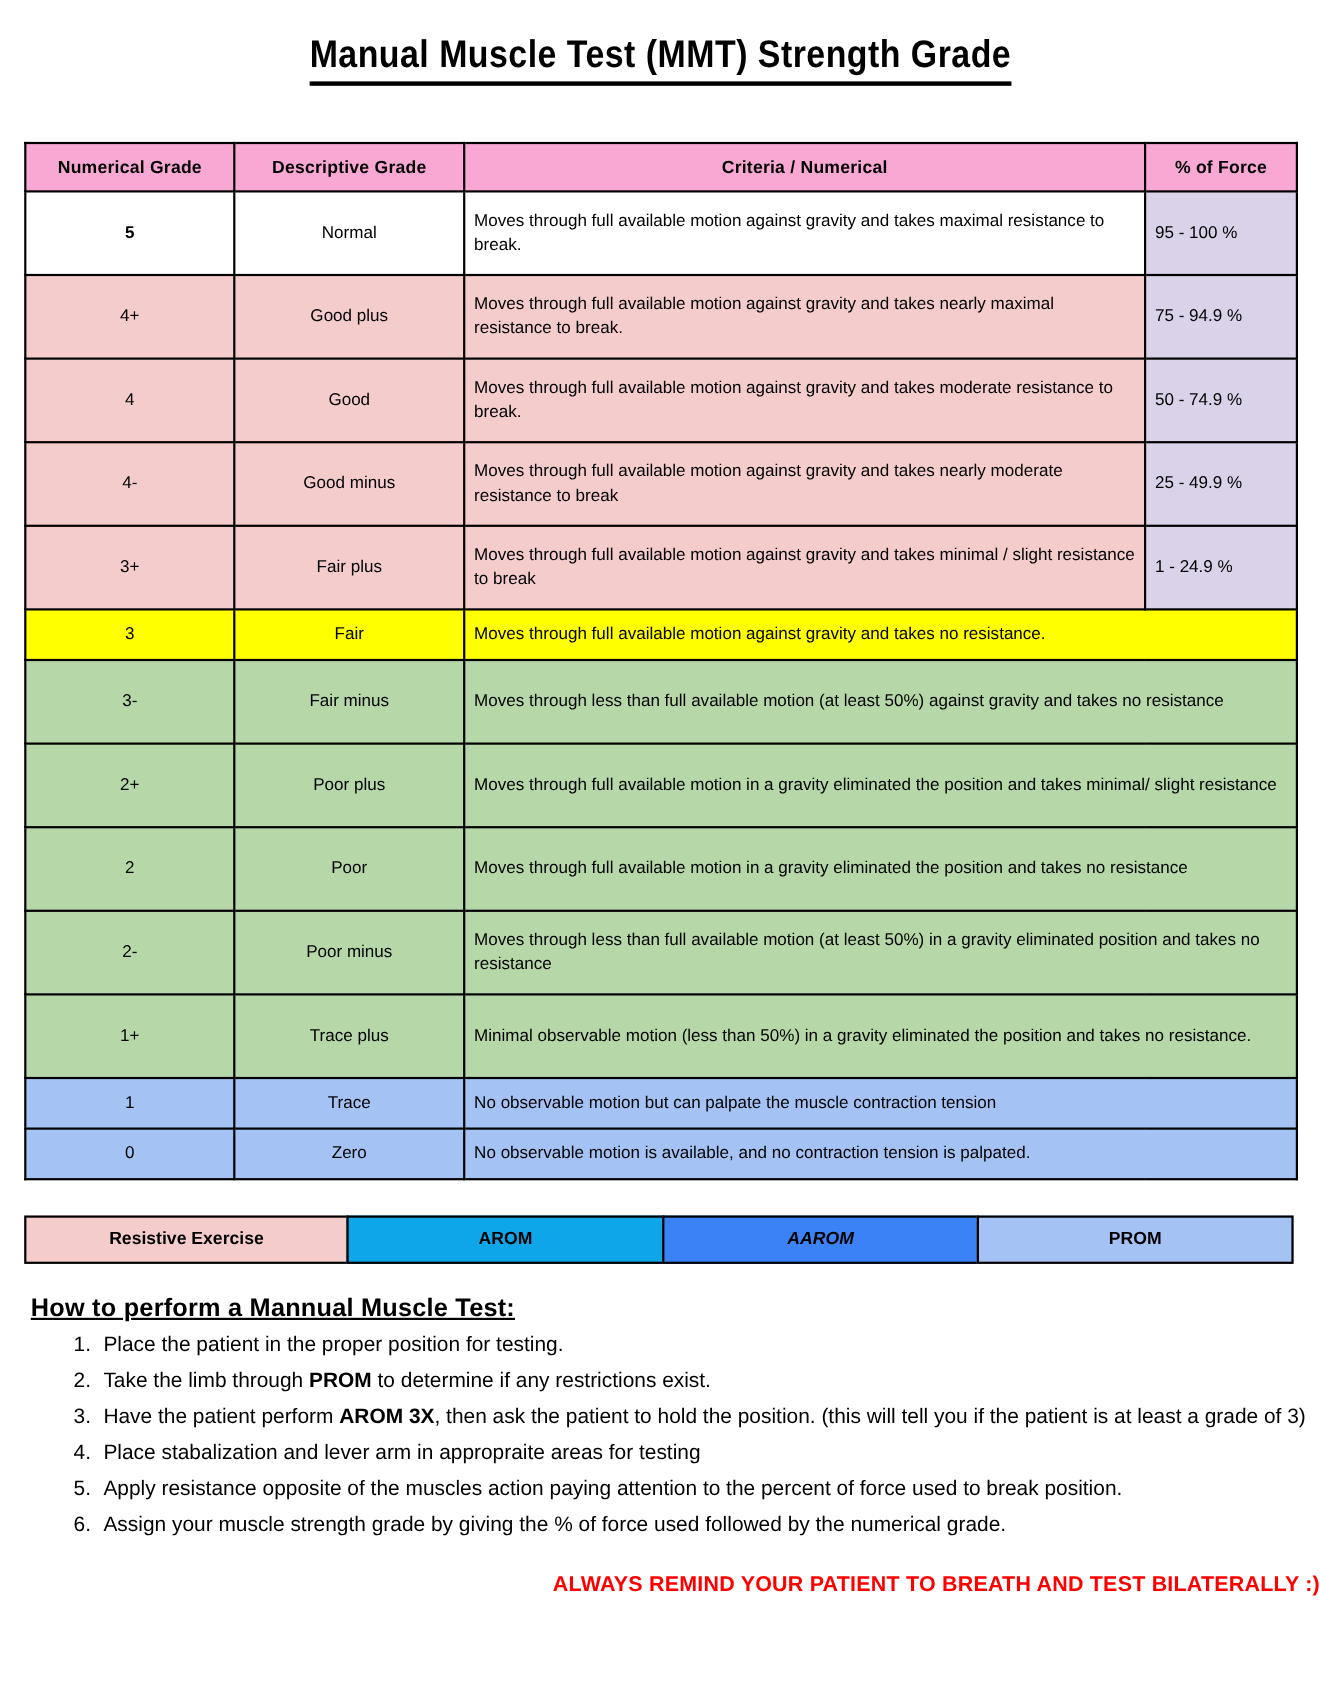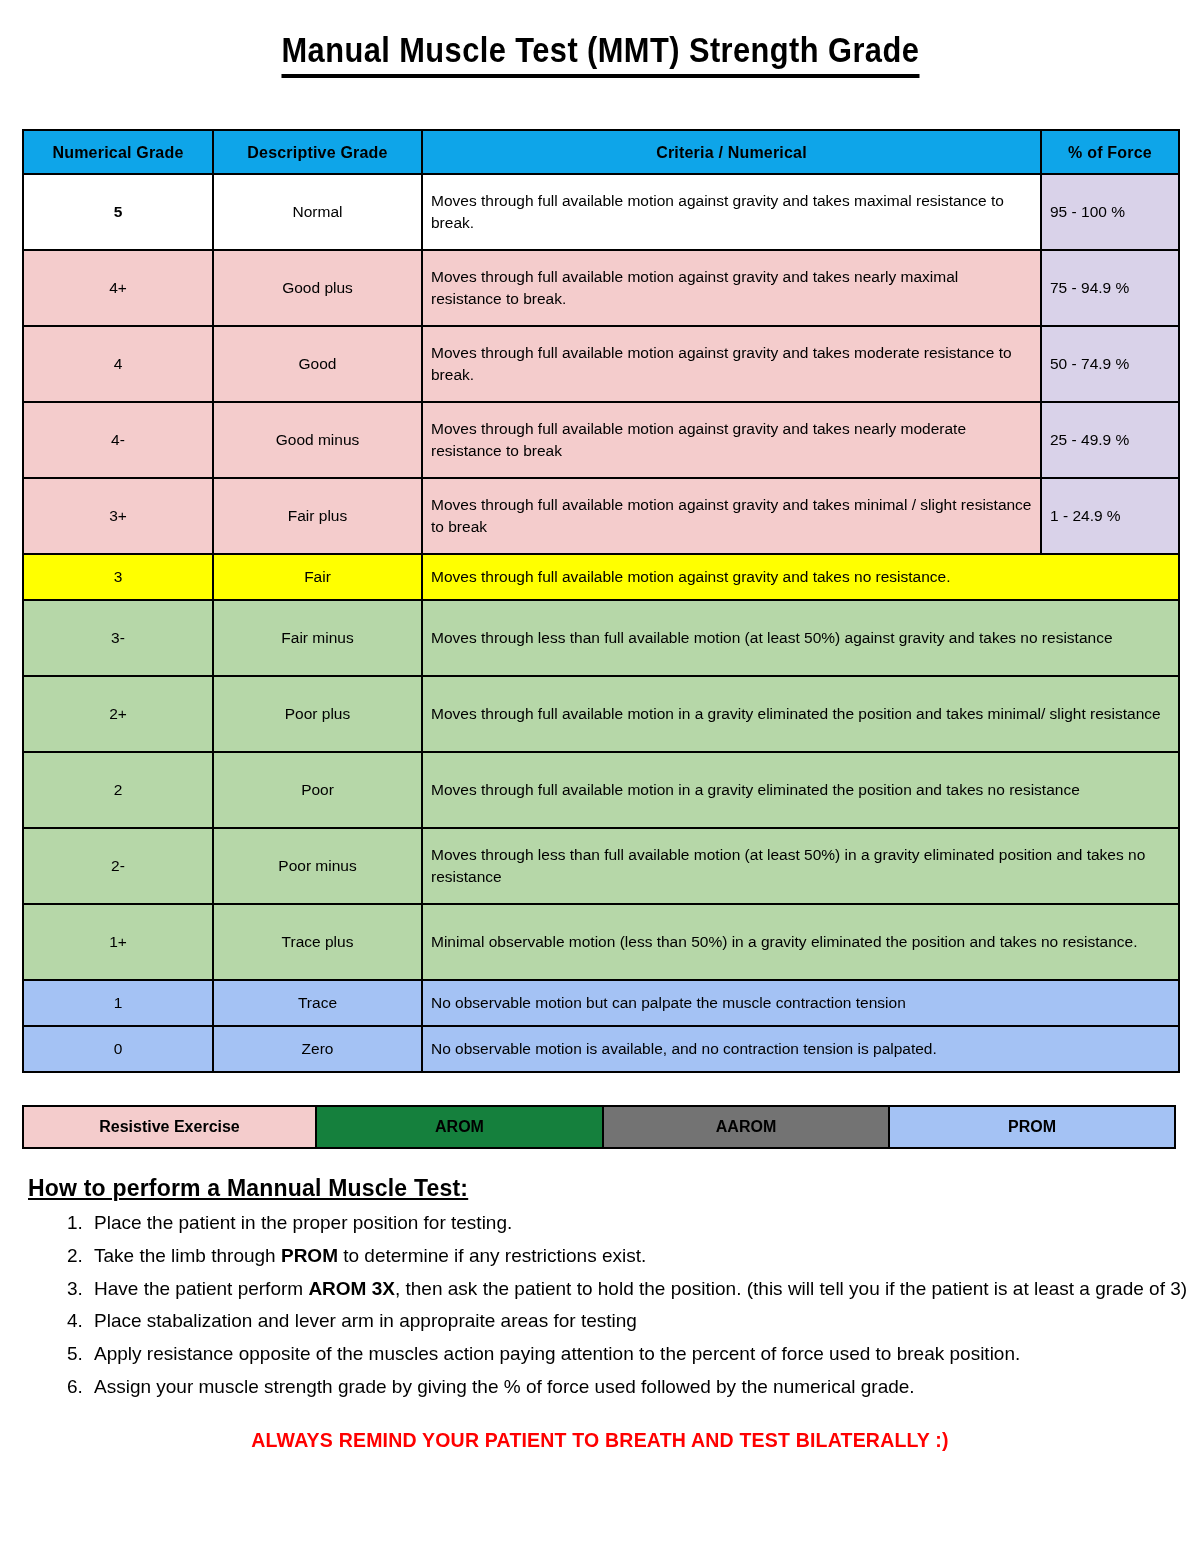--- a/index.html
+++ b/index.html
@@ -61,21 +61,21 @@
   table.mmt col.c-pct   { width: 138px; }
 
   table.mmt th, table.mmt td {
     border: 2px solid #000000;
     padding: 6px 8px;
     vertical-align: middle;
     font-size: 15.5px;
     line-height: 1.45;
   }
   table.mmt thead th {
-    background: #0ea5e9;
+    background: #f9a8d4;
     font-weight: bold;
     text-align: center;
     font-size: 16px;
     height: 44px;
     padding: 4px 6px;
     letter-spacing: 0.2px;
   }
   td.cell-num  { text-align: center; font-weight: normal; }
   td.cell-num.bold { font-weight: bold; }
   td.cell-desc { text-align: center; }
@@ -144,21 +144,21 @@
     font-size: 19px;
     line-height: 1.62;
   }
   ol.steps li {
     margin-bottom: 2px;
     padding-left: 6px;
   }
   ol.steps li b { font-weight: bold; }
 
   .footer-note {
-    text-align: center;
+    text-align: right;
     color: #FF0000;
     font-family: "Liberation Sans Narrow", "Liberation Sans", sans-serif;
     font-weight: bold;
     font-size: 19.5px;
     margin-top: 26px;
     letter-spacing: 0.2px;
   }
 </style>
 </head>
 <body>
@@ -255,22 +255,22 @@
             <td class="cell-num">0</td>
             <td class="cell-desc">Zero</td>
             <td class="cell-crit" colspan="2">No observable motion is available, and no contraction tension is palpated.</td>
           </tr>
         </tbody>
     </table>
   </div>
 
   <div class="legend" id="legend-bar">
       <div class="legend-cell lg-resistive" style="background: rgb(244, 204, 204);">Resistive Exercise</div>
-      <div class="legend-cell lg-arom" style="background: #15803d;">AROM</div>
-      <div class="legend-cell lg-aarom" style="background: #737373;">AAROM</div>
+      <div class="legend-cell lg-arom" style="background: #0ea5e9;">AROM</div>
+      <div class="legend-cell lg-aarom" style="background: #3b82f6; font-style: italic;">AAROM</div>
       <div class="legend-cell lg-prom" style="background: rgb(164, 194, 244);">PROM</div>
     </div>
 
   <div class="instructions">
     <div class="howto-heading">How to perform a Mannual Muscle Test:</div>
     <ol class="steps" id="steps-list">
         <li><span>Place the patient in the proper position for testing.</span></li>
         <li><span>Take the limb through </span><b>PROM</b><span> to determine if any restrictions exist.</span></li>
         <li><span>Have the patient perform </span><b>AROM 3X</b><span>, then ask the patient to hold the position. (this will tell you if the patient is at least a grade of 3)</span></li>
         <li><span>Place stabalization and lever arm in appropraite areas for testing</span></li>

